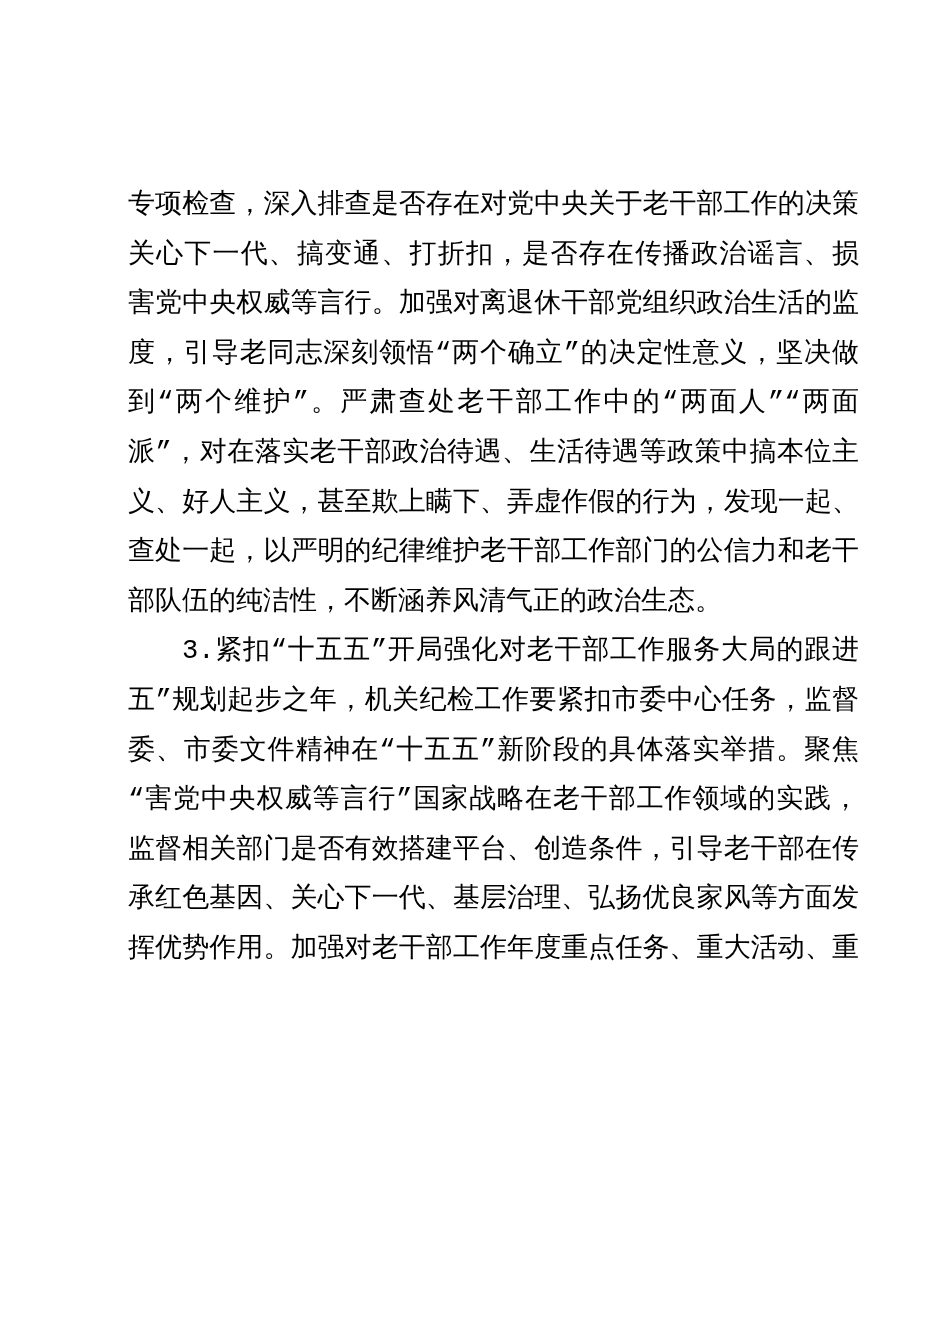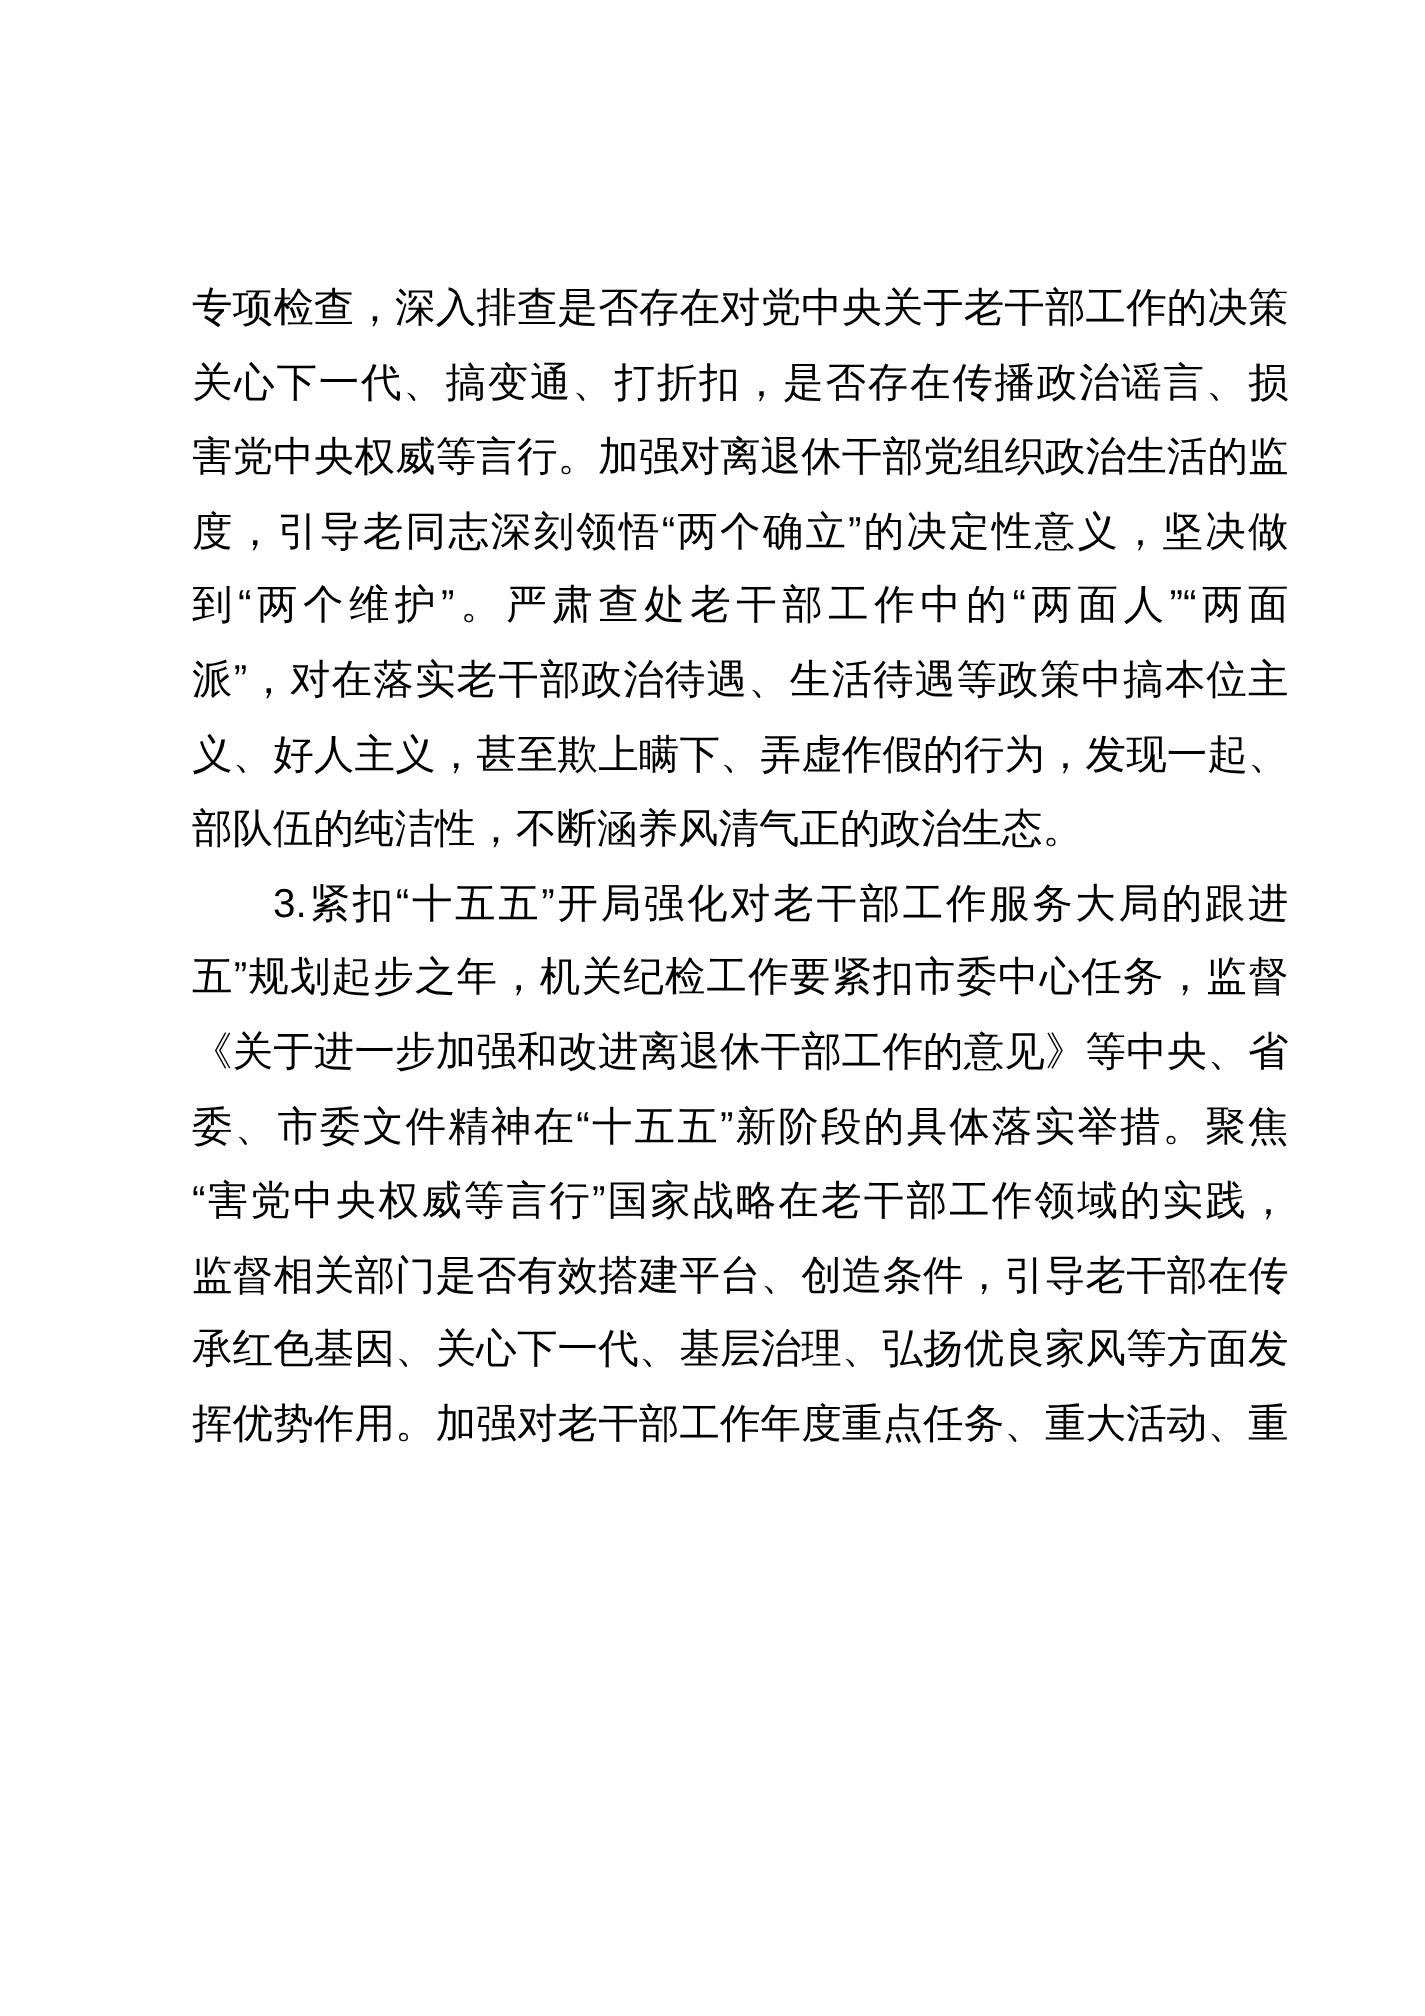--- a/index.html
+++ b/index.html
@@ -6,21 +6,21 @@
     margin: 0;
     padding: 0;
     background: #ffffff;
   }
   .page {
     position: relative;
     width: 950px;
     height: 1344px;
     background: #ffffff;
     overflow: hidden;
-    font-family: Liberation Sans, sans-serif;
+    font-family: Liberation Mono, monospace;
   }
   .text-block {
     position: absolute;
     left: 128px;
     top: 181px;
     width: 731px;
   }
   .line {
     font-size: 27px;
     color: #000000;
@@ -43,23 +43,23 @@
 
 <div class="page">
   <div class="text-block">
     <div class="line">专项检查，深入排查是否存在对党中央关于老干部工作的决策</div>
     <div class="line">关心下一代、搞变通、打折扣，是否存在传播政治谣言、损</div>
     <div class="line">害党中央权威等言行。加强对离退休干部党组织政治生活的监</div>
     <div class="line">度，引导老同志深刻领悟“两个确立”的决定性意义，坚决做</div>
     <div class="line">到“两个维护”。严肃查处老干部工作中的“两面人”“两面</div>
     <div class="line">派”，对在落实老干部政治待遇、生活待遇等政策中搞本位主</div>
     <div class="line">义、好人主义，甚至欺上瞒下、弄虚作假的行为，发现一起、</div>
+    <div class="line">查处一起，以严明的纪律维护老干部工作部门的公信力和老干</div>
     <div class="line para-end">部队伍的纯洁性，不断涵养风清气正的政治生态。</div>
     <div class="line indent">3.紧扣“十五五”开局强化对老干部工作服务大局的跟进</div>
     <div class="line">五”规划起步之年，机关纪检工作要紧扣市委中心任务，监督</div>
-    <div class="line">《关于进一步加强和改进离退休干部工作的意见》等中央、省</div>
     <div class="line">委、市委文件精神在“十五五”新阶段的具体落实举措。聚焦</div>
     <div class="line">“害党中央权威等言行”国家战略在老干部工作领域的实践，</div>
     <div class="line">监督相关部门是否有效搭建平台、创造条件，引导老干部在传</div>
     <div class="line">承红色基因、关心下一代、基层治理、弘扬优良家风等方面发</div>
     <div class="line">挥优势作用。加强对老干部工作年度重点任务、重大活动、重</div>
   </div>
 </div>
 
 </body></html>

